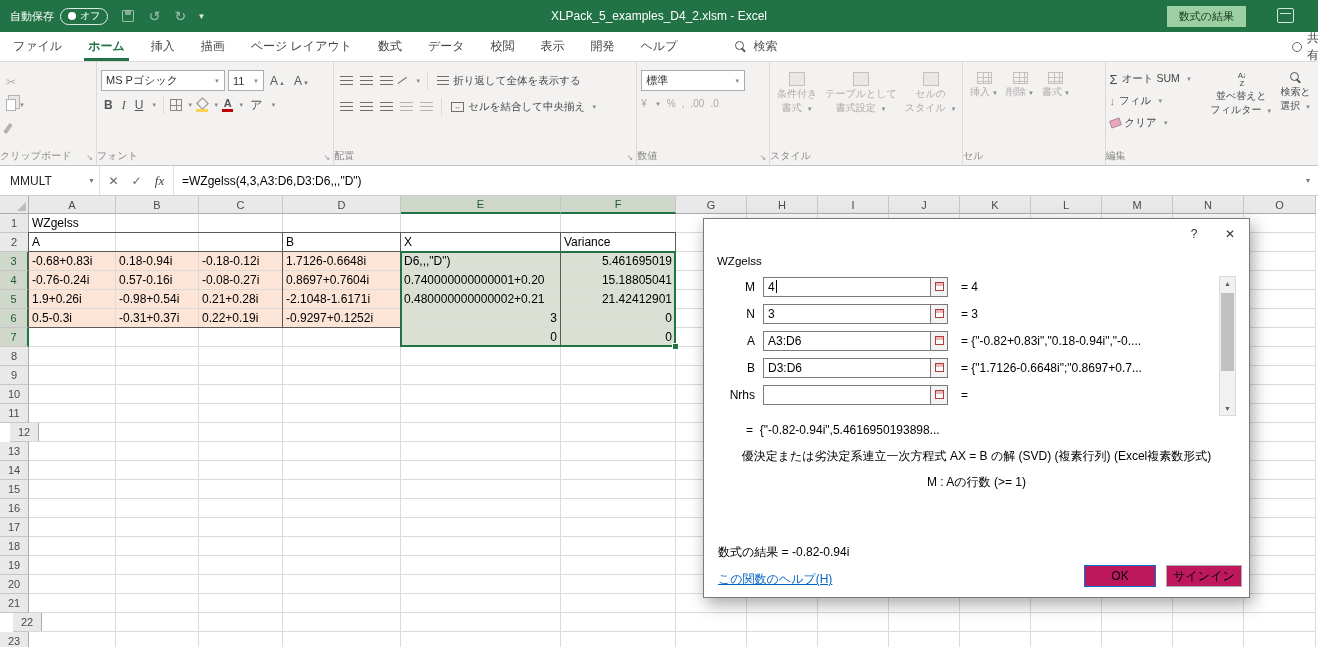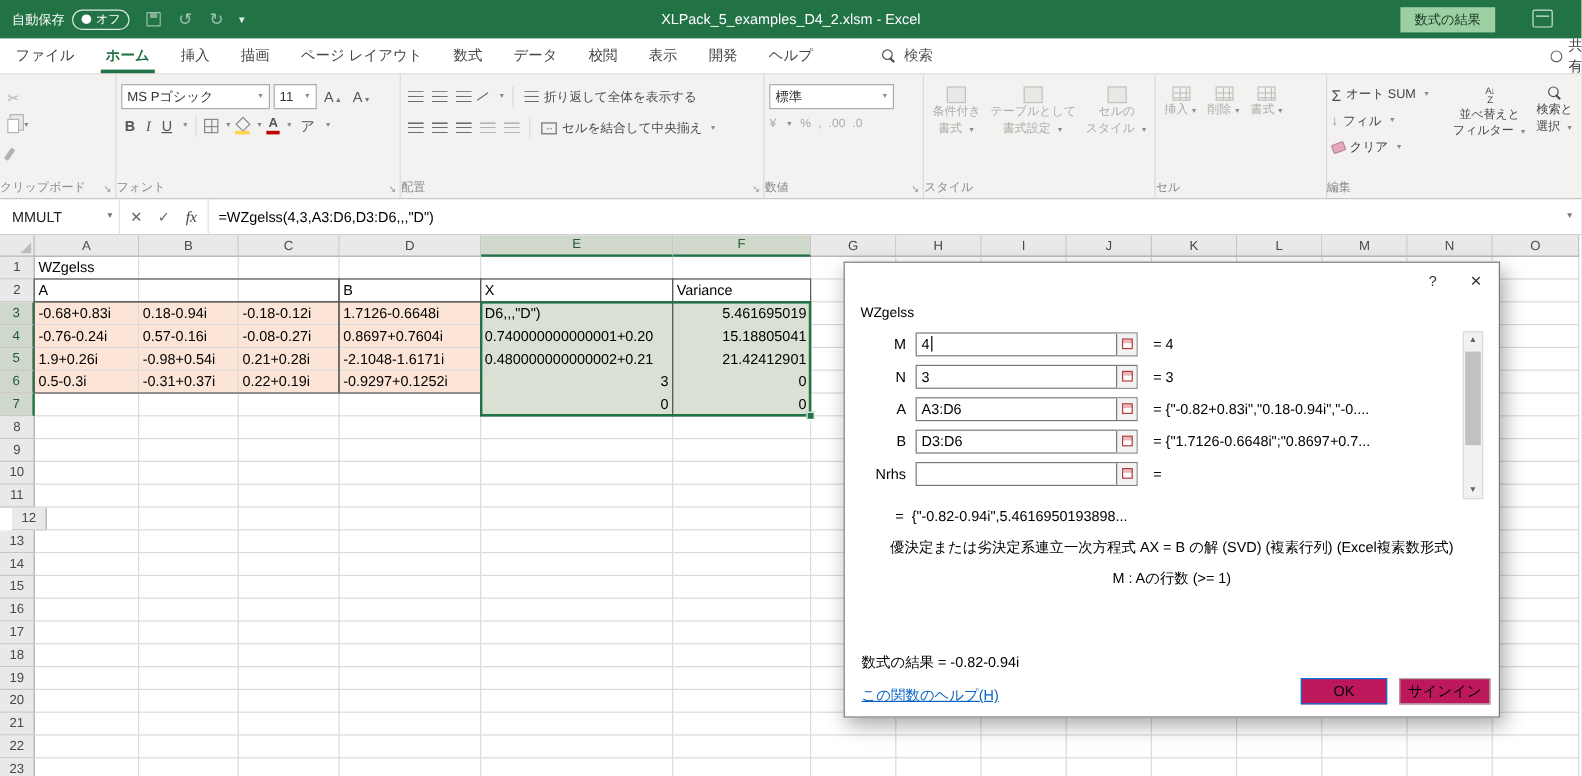--- a/index.html
+++ b/index.html
@@ -403,21 +403,21 @@
       <div class="rh" style="left: 0px; top: 227px; width: 29px; height: 19px; margin-left: 10px;">12</div>
       <div class="rh" style="left: 0px; top: 246px; width: 29px; height: 19px;">13</div>
       <div class="rh" style="left: 0px; top: 265px; width: 29px; height: 19px;">14</div>
       <div class="rh" style="left: 0px; top: 284px; width: 29px; height: 19px;">15</div>
       <div class="rh" style="left: 0px; top: 303px; width: 29px; height: 19px;">16</div>
       <div class="rh" style="left: 0px; top: 322px; width: 29px; height: 19px;">17</div>
       <div class="rh" style="left: 0px; top: 341px; width: 29px; height: 19px;">18</div>
       <div class="rh" style="left: 0px; top: 360px; width: 29px; height: 19px;">19</div>
       <div class="rh" style="left: 0px; top: 379px; width: 29px; height: 19px;">20</div>
       <div class="rh" style="left: 0px; top: 398px; width: 29px; height: 19px;">21</div>
-      <div class="rh" style="left: 0px; top: 417px; width: 29px; height: 19px;">22</div>
+      <div class="rh" style="left: 13px; top: 417px; width: 29px; height: 19px;">22</div>
       <div class="rh" style="left: 0px; top: 436px; width: 29px; height: 19px;">23</div>
       <div class="cell" style="left: 29px; top: 18px; width: 87px; height: 19px;">WZgelss</div>
       <div class="cell" style="left: 116px; top: 18px; width: 83px; height: 19px;"></div>
       <div class="cell" style="left: 199px; top: 18px; width: 84px; height: 19px;"></div>
       <div class="cell" style="left: 283px; top: 18px; width: 118px; height: 19px;"></div>
       <div class="cell" style="left: 401px; top: 18px; width: 160px; height: 19px;"></div>
       <div class="cell" style="left: 561px; top: 18px; width: 115px; height: 19px;"></div>
       <div class="cell" style="left: 676px; top: 18px; width: 71px; height: 19px;"></div>
       <div class="cell" style="left: 747px; top: 18px; width: 71px; height: 19px;"></div>
       <div class="cell" style="left: 818px; top: 18px; width: 71px; height: 19px;"></div>

